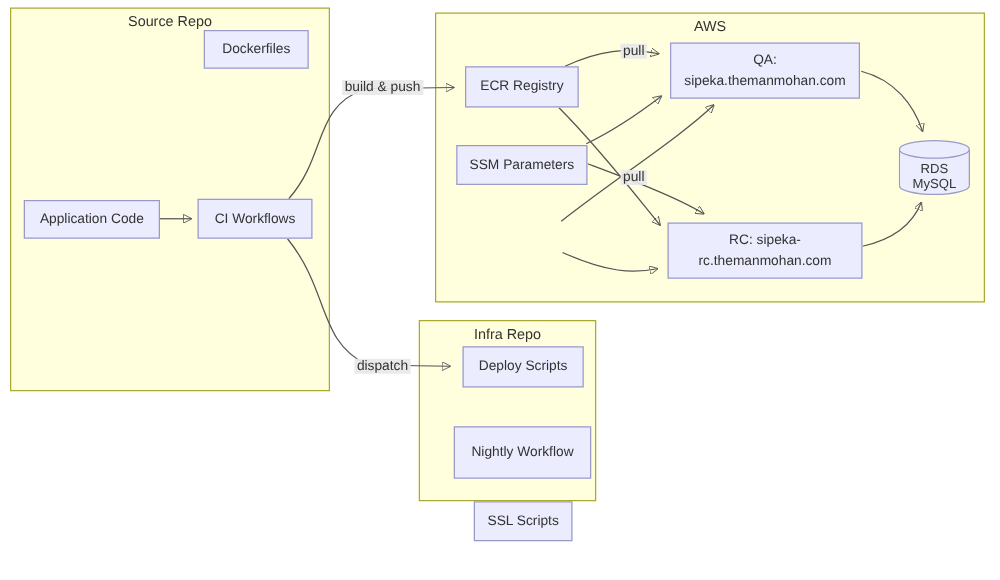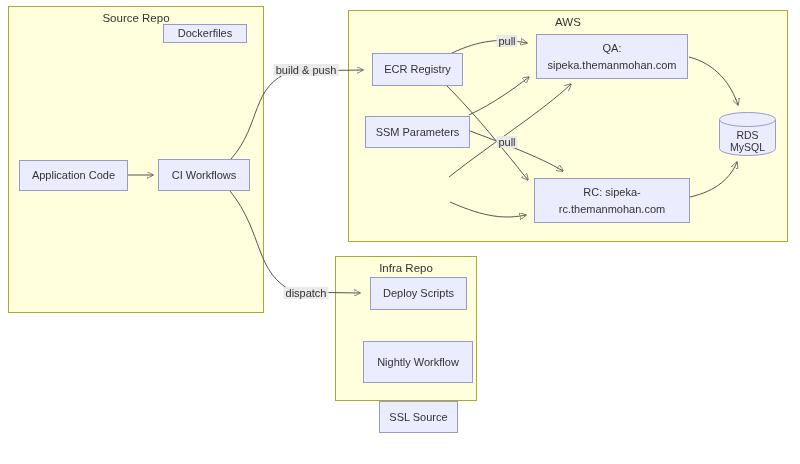--- a/index.html
+++ b/index.html
@@ -31,21 +31,21 @@
   .edge-label{
     position:absolute;transform:translate(-50%,-50%);
     background:rgba(232,232,232,0.92);padding:0 2px;
     font-size:11px;color:#333333;z-index:4;white-space:nowrap;
   }
   
   #c-source{left:8px;top:6px;width:256px;height:307px;}
   #c-aws{left:348px;top:10px;width:440px;height:232px;}
   #c-infra{left:335px;top:256px;width:142px;height:145px;}
   
-  #n-dockerfiles{left:163px;top:24px;width:84px;height:19px;}
+  #n-dockerfiles{left:163px;top:24px;width:84px;height:31px;}
   #n-appcode{left:19px;top:160px;width:109px;height:31px;}
   #n-ciworkflows{left:158px;top:159px;width:92px;height:32px;}
   #n-ecr{left:372px;top:53px;width:91px;height:33px;}
   #n-ssm{left:365px;top:116px;width:105px;height:32px;}
   #n-route53{left:382px;top:178px;width:72px;height:32px;}
   #n-qa{left:536px;top:34px;width:152px;height:45px;}
   #n-rc{left:534px;top:178px;width:156px;height:45px;}
   #n-rds{left:719px;top:112px;width:57px;height:45px;}
   #n-deploy{left:370px;top:277px;width:97px;height:33px;}
   #n-nightly{left:363px;top:341px;width:110px;height:42px;}
@@ -124,21 +124,21 @@
     </svg>
     <span class="cyl-label">RDS MySQL</span>
   </div>
   <div class="node" id="n-deploy">
     <span>Deploy Scripts</span>
   </div>
   <div class="node" id="n-nightly">
     <span>Nightly Workflow</span>
   </div>
   <div class="node" id="n-sslconfig">
-    <span>SSL Source</span>
+    <span>SSL Scripts</span>
   </div>
 
   <div class="edge-label" id="el-buildpush">build &amp; push</div>
   <div class="edge-label" id="el-pullqa">pull</div>
   <div class="edge-label" id="el-pullrc">pull</div>
   <div class="edge-label" id="el-dispatch">dispatch</div>
 
 </div>
 
 </body></html>

